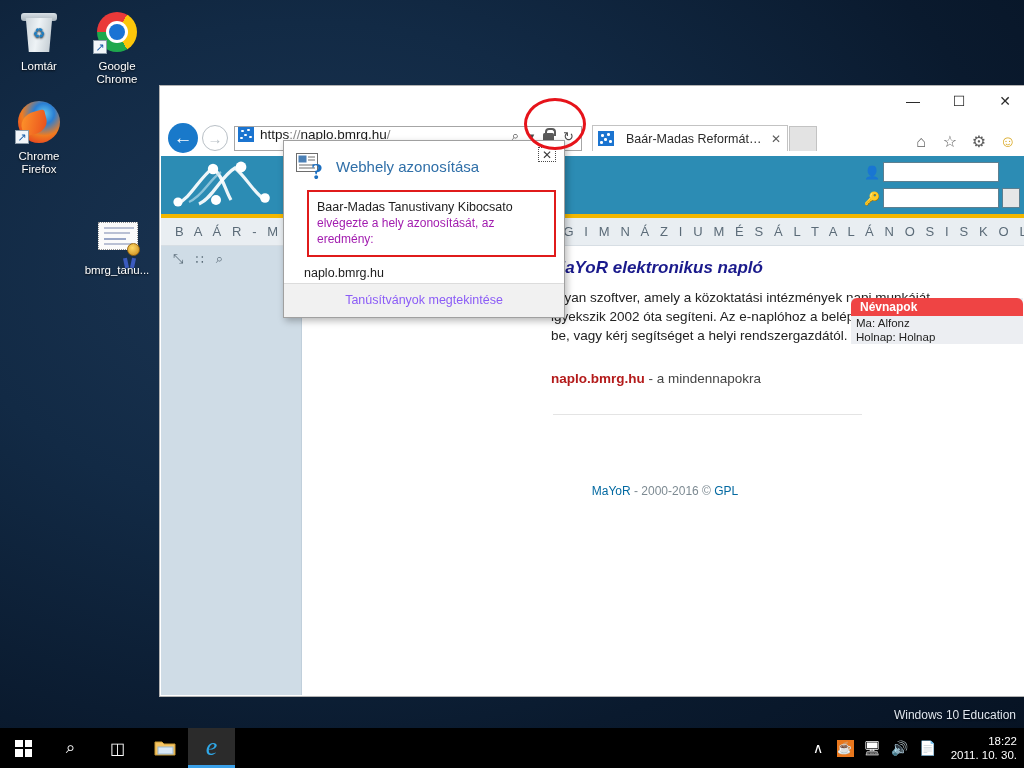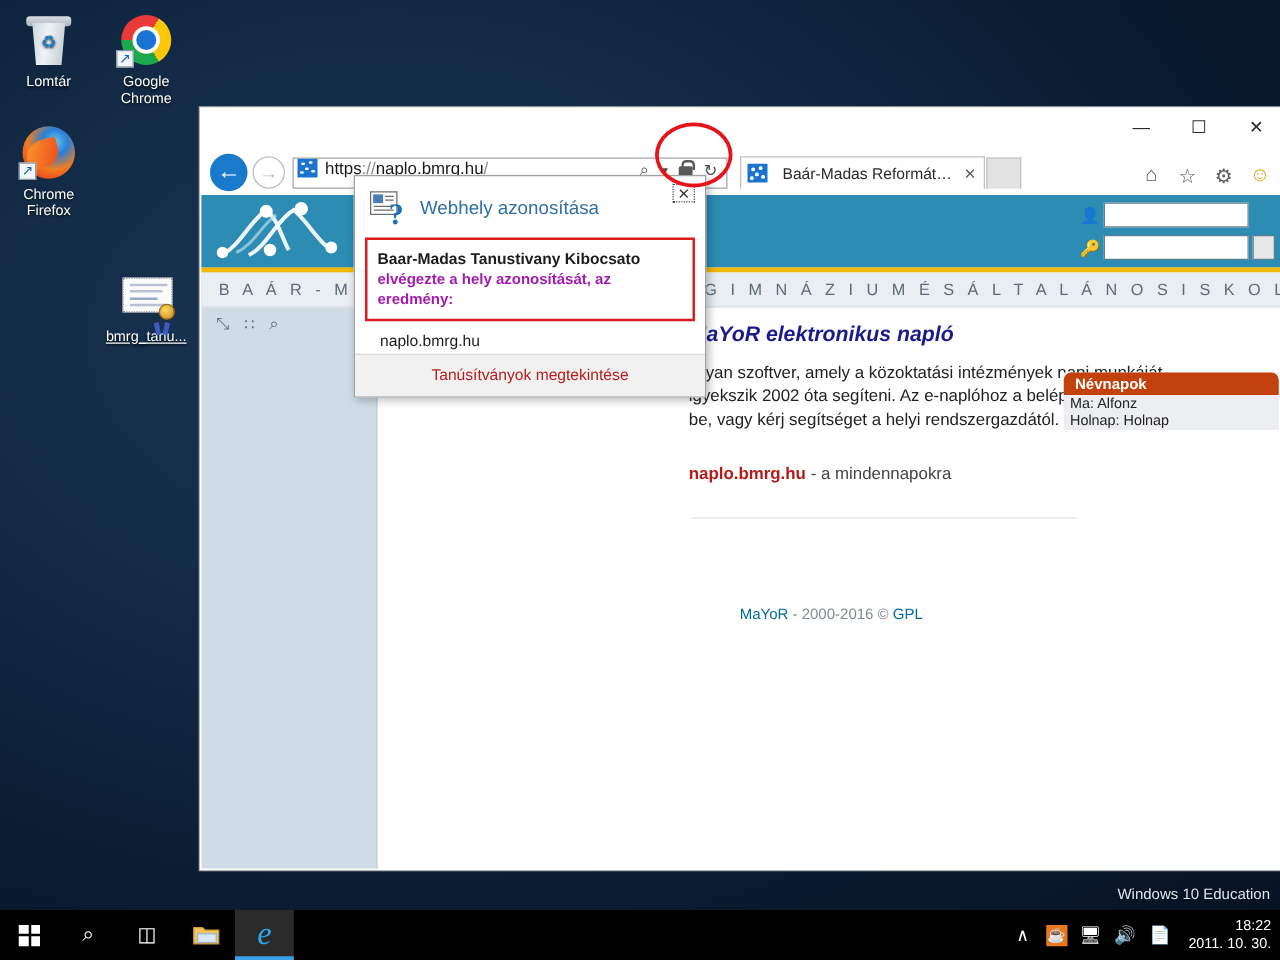--- a/index.html
+++ b/index.html
@@ -187,48 +187,48 @@
   .page-site { font-size:13.5px; margin:26px 0 0 248px; color:#444; }
   .page-site b { color:#b41b1b; }
   .divider { position:absolute; left:250px; right:165px; top:166px; height:1px; background:#e4e4e4; }
   .page-footer { position:absolute; left:0; right:0; top:236px; text-align:center; font-size:12px; color:#7d8a92; }
   .page-footer a { color:#0369a1; text-decoration:none; }
   .nevnapok {
     position:absolute; right:4px; top:50px; width:172px; background:#eceef2;
     font-size:11.5px; color:#222;
   }
   .nevnapok .hdr {
-    background:#c2410c; color:#ffffff; font-weight:bold; font-size:12px;
+    background:#ef4444; color:#ffffff; font-weight:bold; font-size:12px;
     padding:2px 0 2px 9px; border-radius:6px 6px 0 0;
   }
   .nevnapok .row { padding:1px 0 1px 5px; }
 
   
   #cert-popup {
     position:absolute; left:283px; top:140px; width:282px;
     background:#ffffff; border:1px solid #a0a0a0;
     box-shadow:2px 3px 7px rgba(0,0,0,.28);
     z-index:40;
   }
   .cp-head { display:flex; align-items:center; gap:10px; padding:11px 10px 8px 12px; }
   .cp-icon { width:30px; height:28px; position:relative; flex:0 0 auto; }
   .cp-title { font-size:15px; color:#2f6fa8; }
   .cp-x {
     position:absolute; right:8px; top:6px; width:18px; height:15px;
     border:1px dotted #4a4a4a; display:flex; align-items:center; justify-content:center;
     font-size:12px; color:#3a3a3a; background:#fff;
   }
-  .cp-issuer-box { margin:2px 8px 4px 8px; border:2px solid #e01b1b; padding:7px 8px 8px 8px;font-weight:bold; }
+  .cp-issuer-box { margin:2px 8px 4px 23px; border:2px solid #e01b1b; padding:7px 8px 8px 8px; }
   .cp-issuer { font-size:12.5px; color:#1c1c1c; line-height:16px; }
   .cp-issuer-sub { font-size:12px; color:#a21caf; line-height:16px; }
   .cp-line { font-size:12.5px; color:#1c1c1c; padding:5px 12px 3px 20px; }
   .cp-link { font-size:12.5px; color:#25248f; padding:5px 12px 9px 20px; }
   .cp-foot {
     border-top:1px solid #dcdcdc; background:#f1f1f1; text-align:center;
-    padding:9px 0 10px 0; font-size:12.5px; color:#b91c1c;
+    padding:9px 0 10px 0; font-size:12.5px; color:#8b5cf6;
   }
 
   
   .red-ellipse {
     position:absolute; border:3.5px solid #e6131a; border-radius:50%;
     z-index:60; pointer-events:none; background:transparent;
   }
 
   
   .watermark {
@@ -282,21 +282,21 @@
 <div class="desk-icon" style="left:0px; top:98px;">
   <div class="glyph">
     <div class="ff-o"></div>
     <div class="ff-tail"></div>
     <div class="shortcut-arrow">↗</div>
   </div>
   <span class="desk-label">Chrome</span>
   <span class="desk-label">Firefox</span>
 </div>
 
-<div class="desk-icon" style="left:78px; top:212px;text-decoration:underline;">
+<div class="desk-icon" style="left:78px; top:212px;">
   <div class="glyph">
     <div class="cert-doc">
       <div class="ln" style="top:4px; width:30px;"></div>
       <div class="ln" style="top:9px; width:26px;"></div>
       <div class="ln" style="top:15px; width:22px; background:#9aa7c8;"></div>
       <div class="ln" style="top:20px; width:28px;"></div>
     </div>
     <div class="cert-rib" style="left:31px; transform:rotate(-12deg);"></div>
     <div class="cert-rib" style="left:38px; transform:rotate(12deg);"></div>
     <div class="cert-seal"></div>

